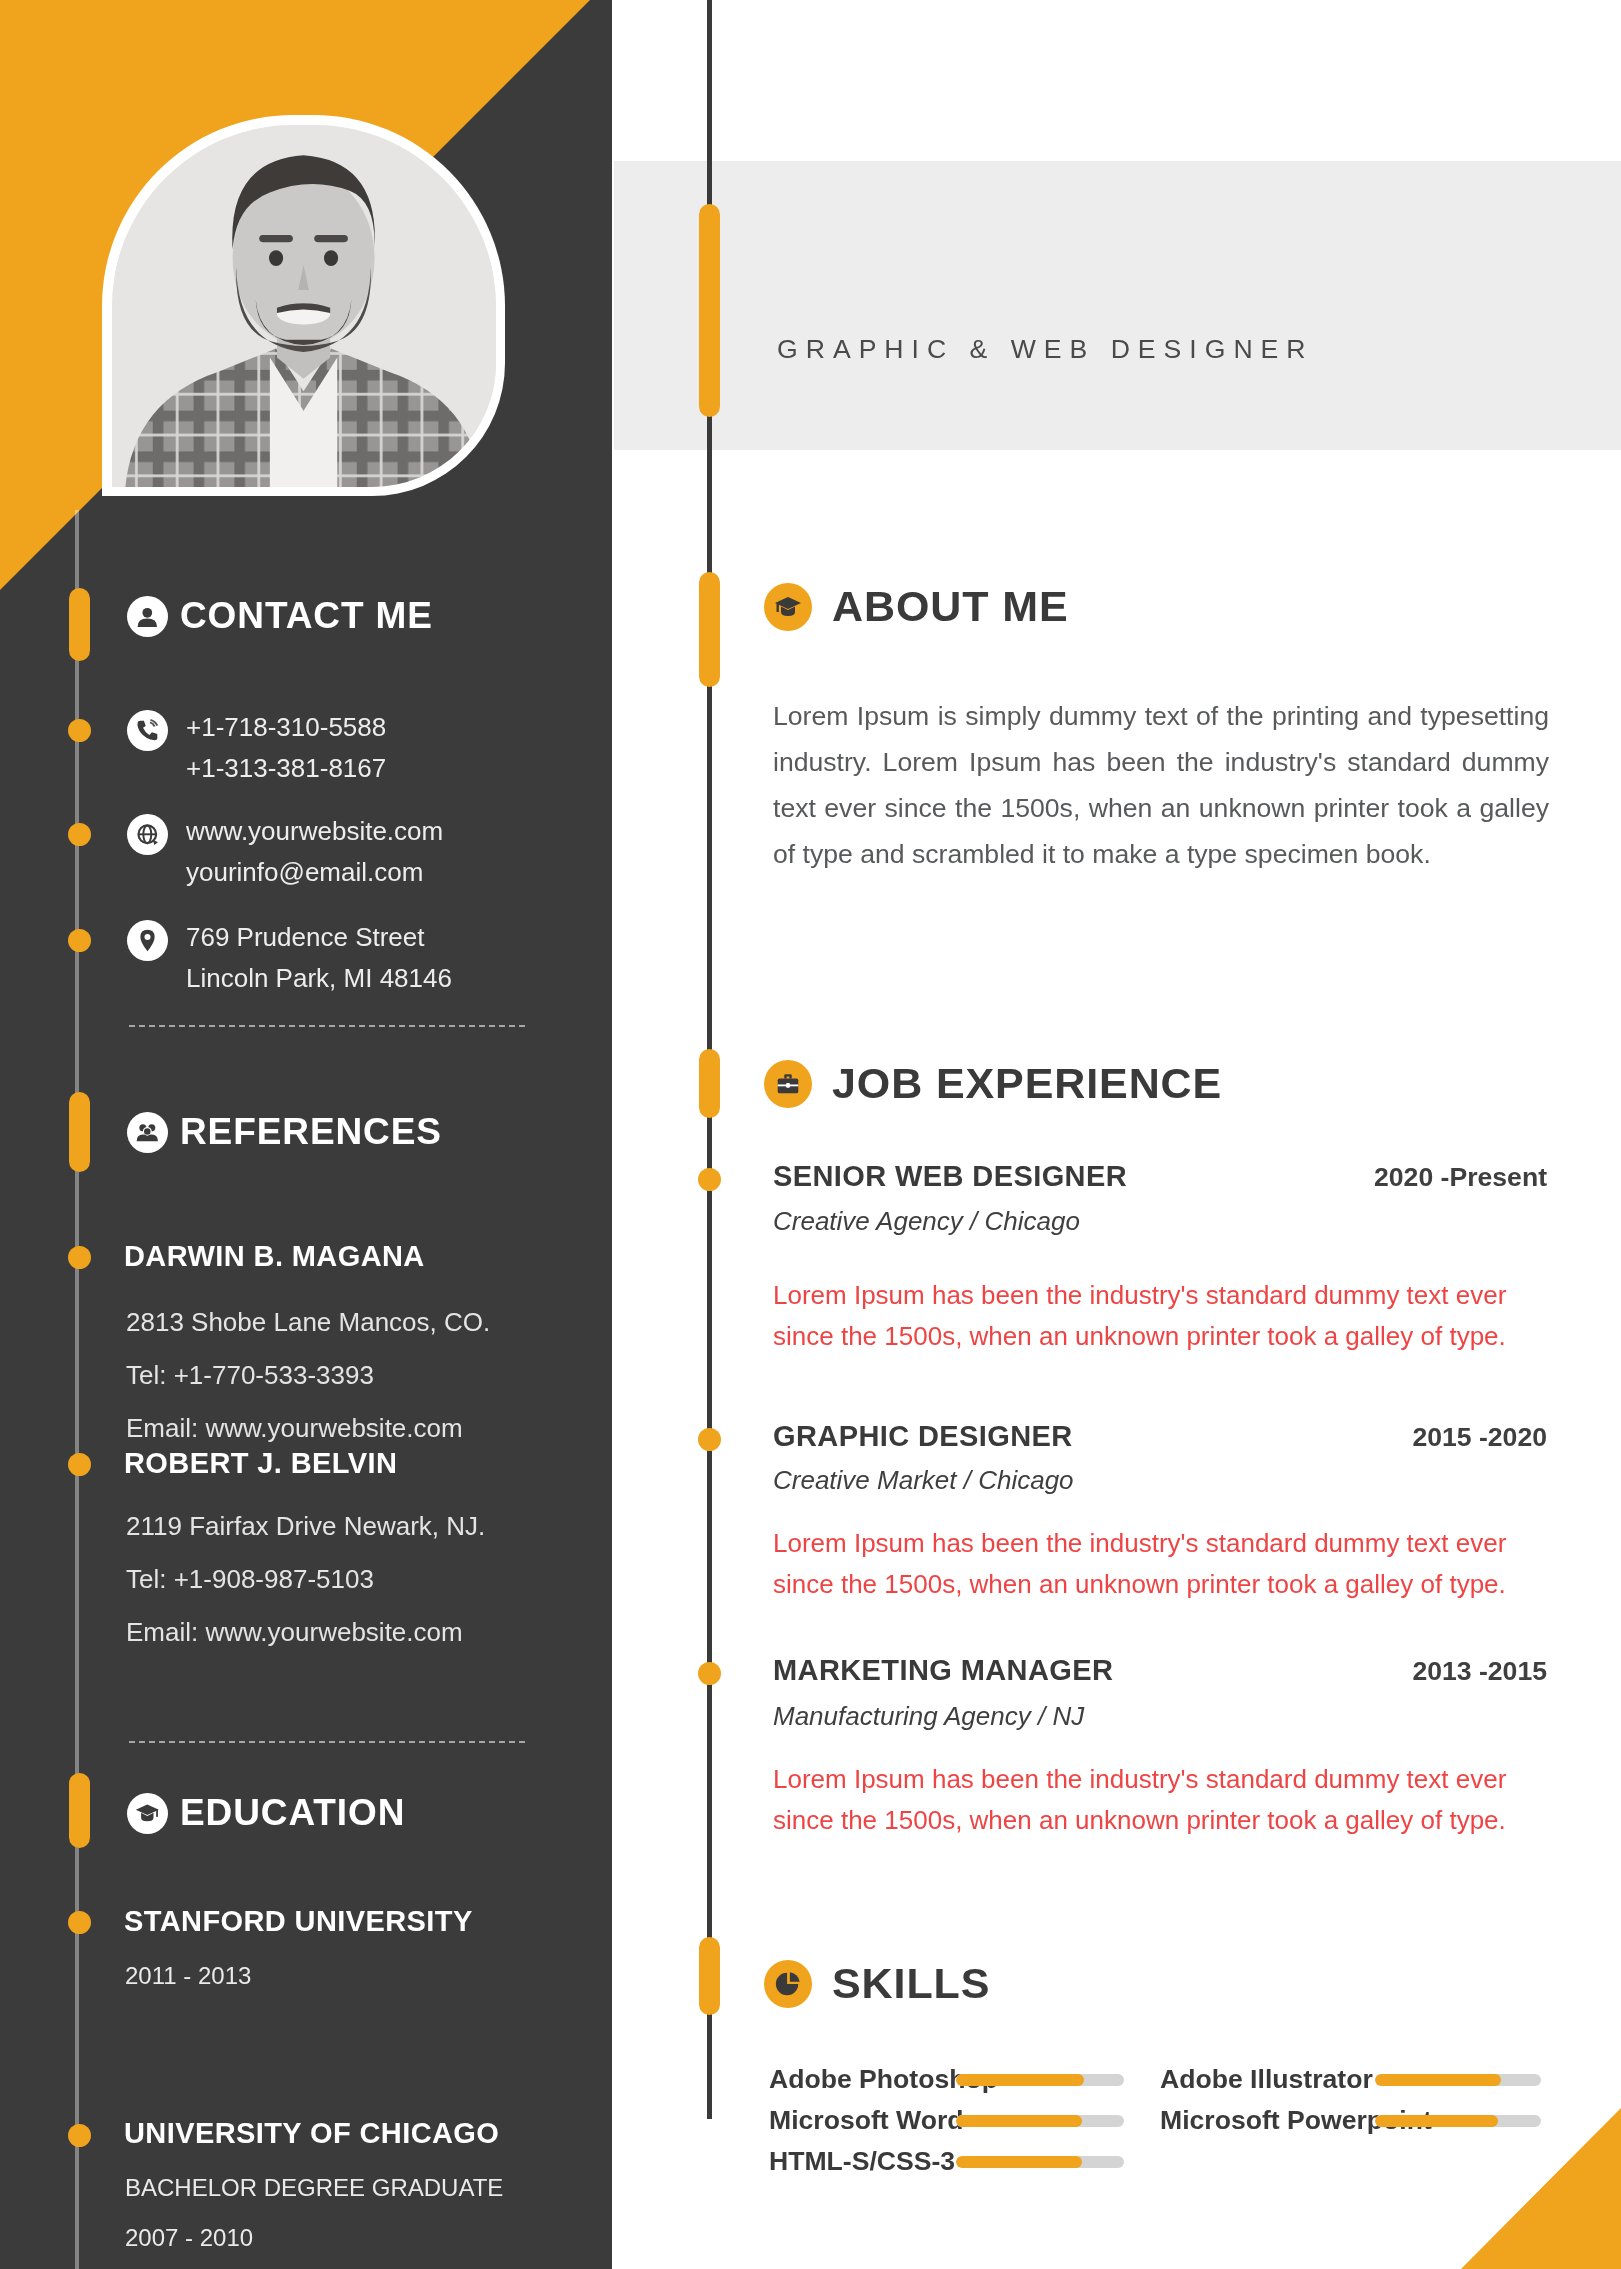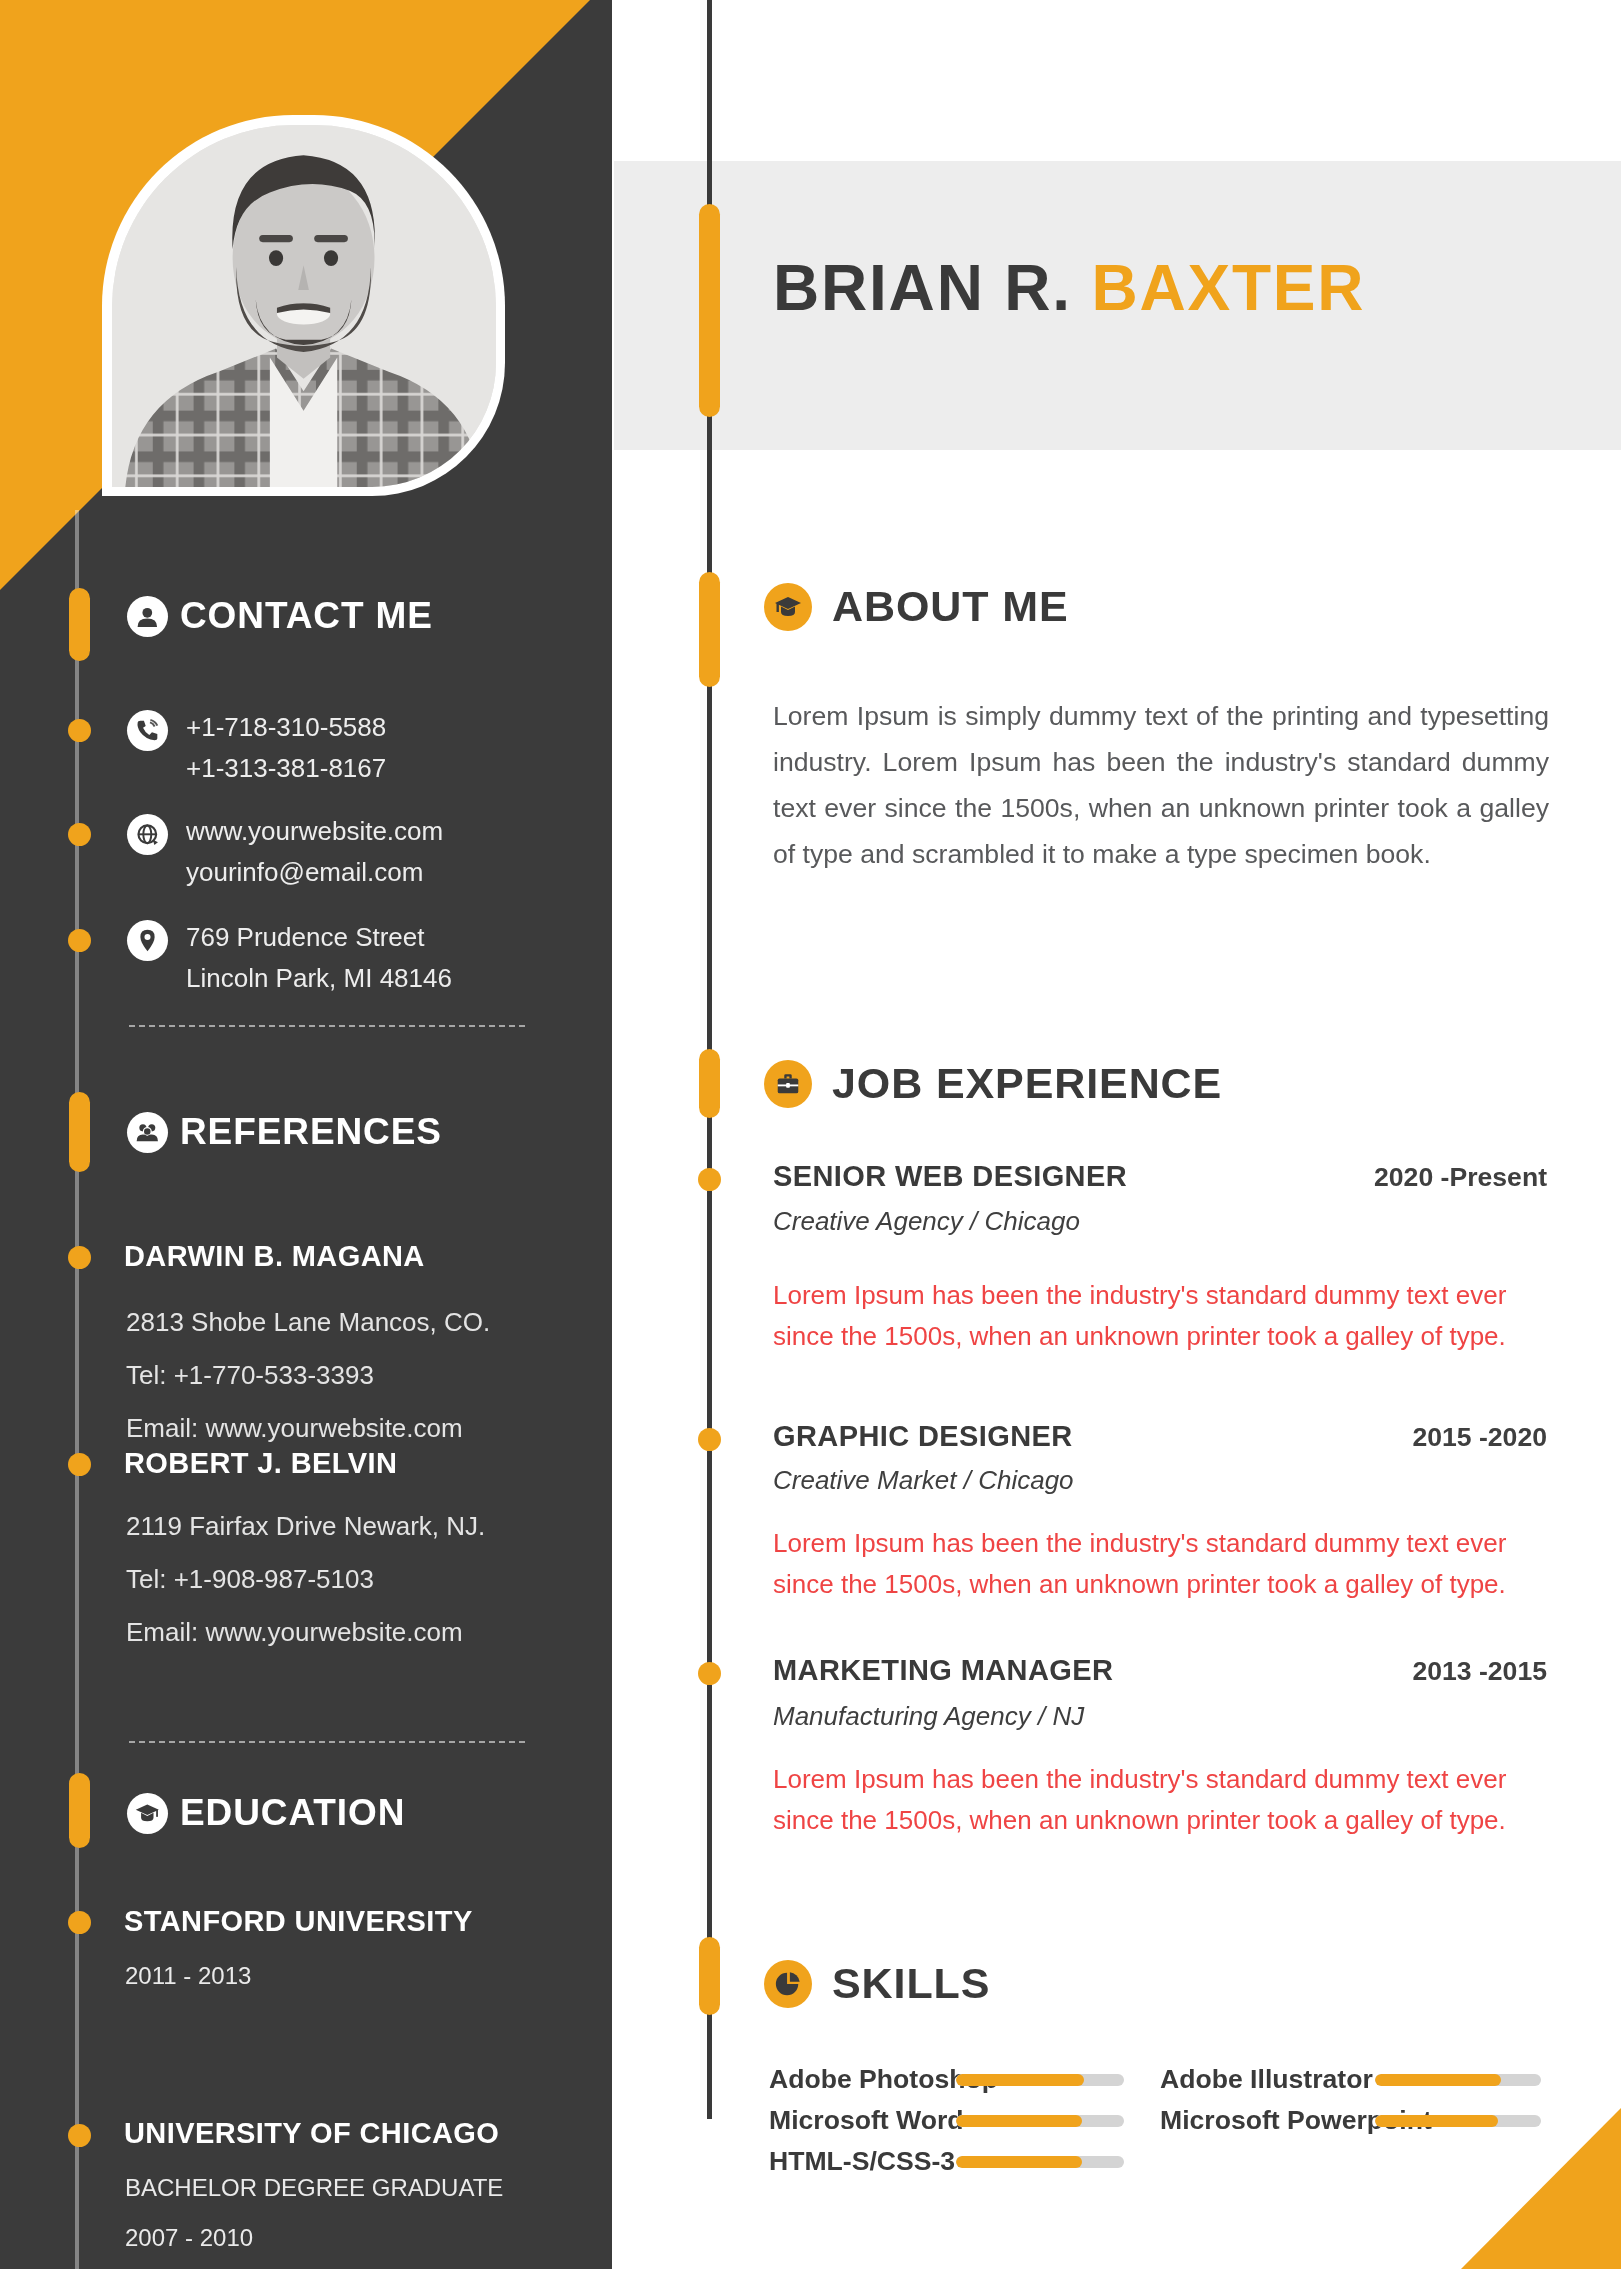--- a/index.html
+++ b/index.html
@@ -119,24 +119,21 @@
         <path d="M140,160 Q142,248 216,256 Q290,248 292,160 Q294,232 252,244 Q216,254 180,244 Q138,232 140,160" fill="#504C49"></path>
         <path d="M162,196 Q166,244 216,248 Q266,244 270,196 Q268,236 236,242 L196,242 Q164,236 162,196" fill="#474340"></path>
 
         <ellipse cx="216" cy="213" rx="30" ry="12" fill="#F4F3F1"></ellipse>
         <path d="M186,206 Q216,196 246,206 L246,212 Q216,204 186,212 Z" fill="#474340"></path>
       </svg>
     </div>
   </div>
 
   <div class="pill" style="left:699px;top:204px;width:21px;height:213px;"></div>
-  <div class="name">
-    <span>BRIAN R.</span>
-    <span class="accent">BAXTER</span>
-  </div>
+  <div class="job-title-sub">GRAPHIC &amp; WEB DESIGNER</div>
 
   <div class="pill" style="left:69px;top:588px;width:21px;height:73px;"></div>
   <div class="side-head" style="top:593px;">
     <span class="icircle">
       <svg width="26.6" height="26.6" viewBox="0 0 30 30">
           <circle cx="15" cy="11" r="5.5" class="g-dark"></circle>
           <path d="M4,27 Q4,17.5 15,17.5 Q26,17.5 26,27 Z" class="g-dark"></path>
         </svg>
     </span>
     <h2>CONTACT ME</h2>

